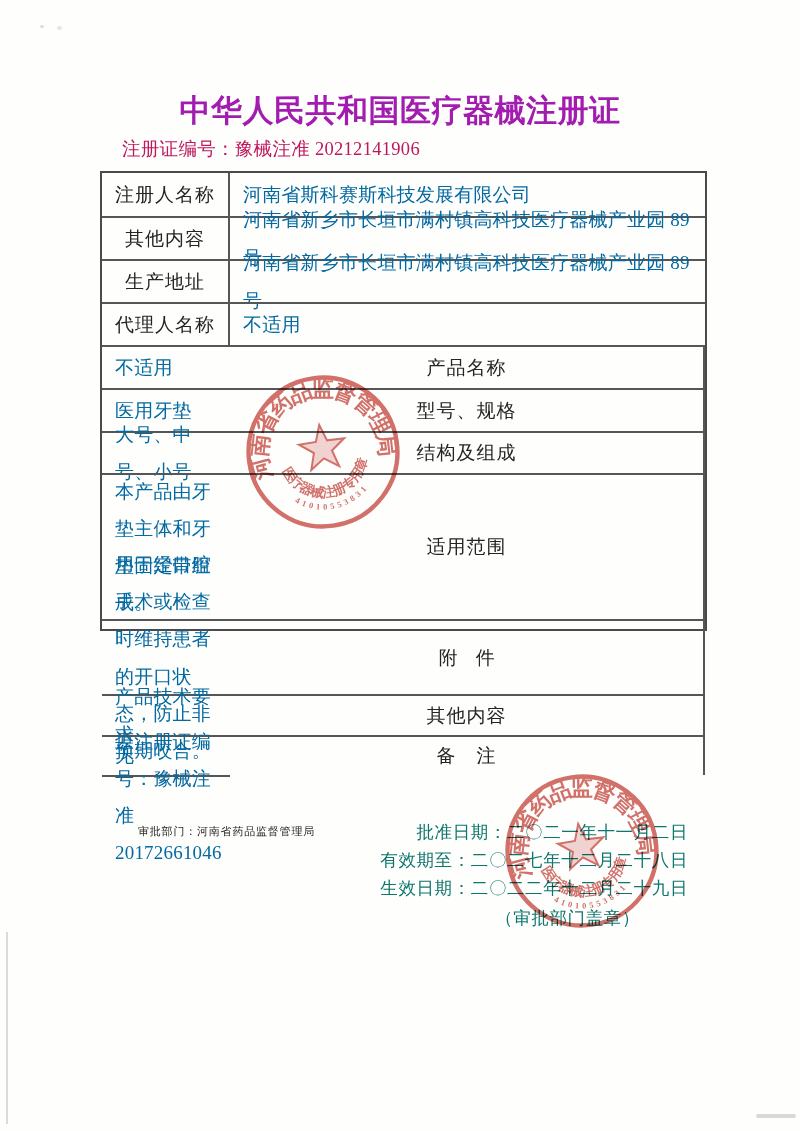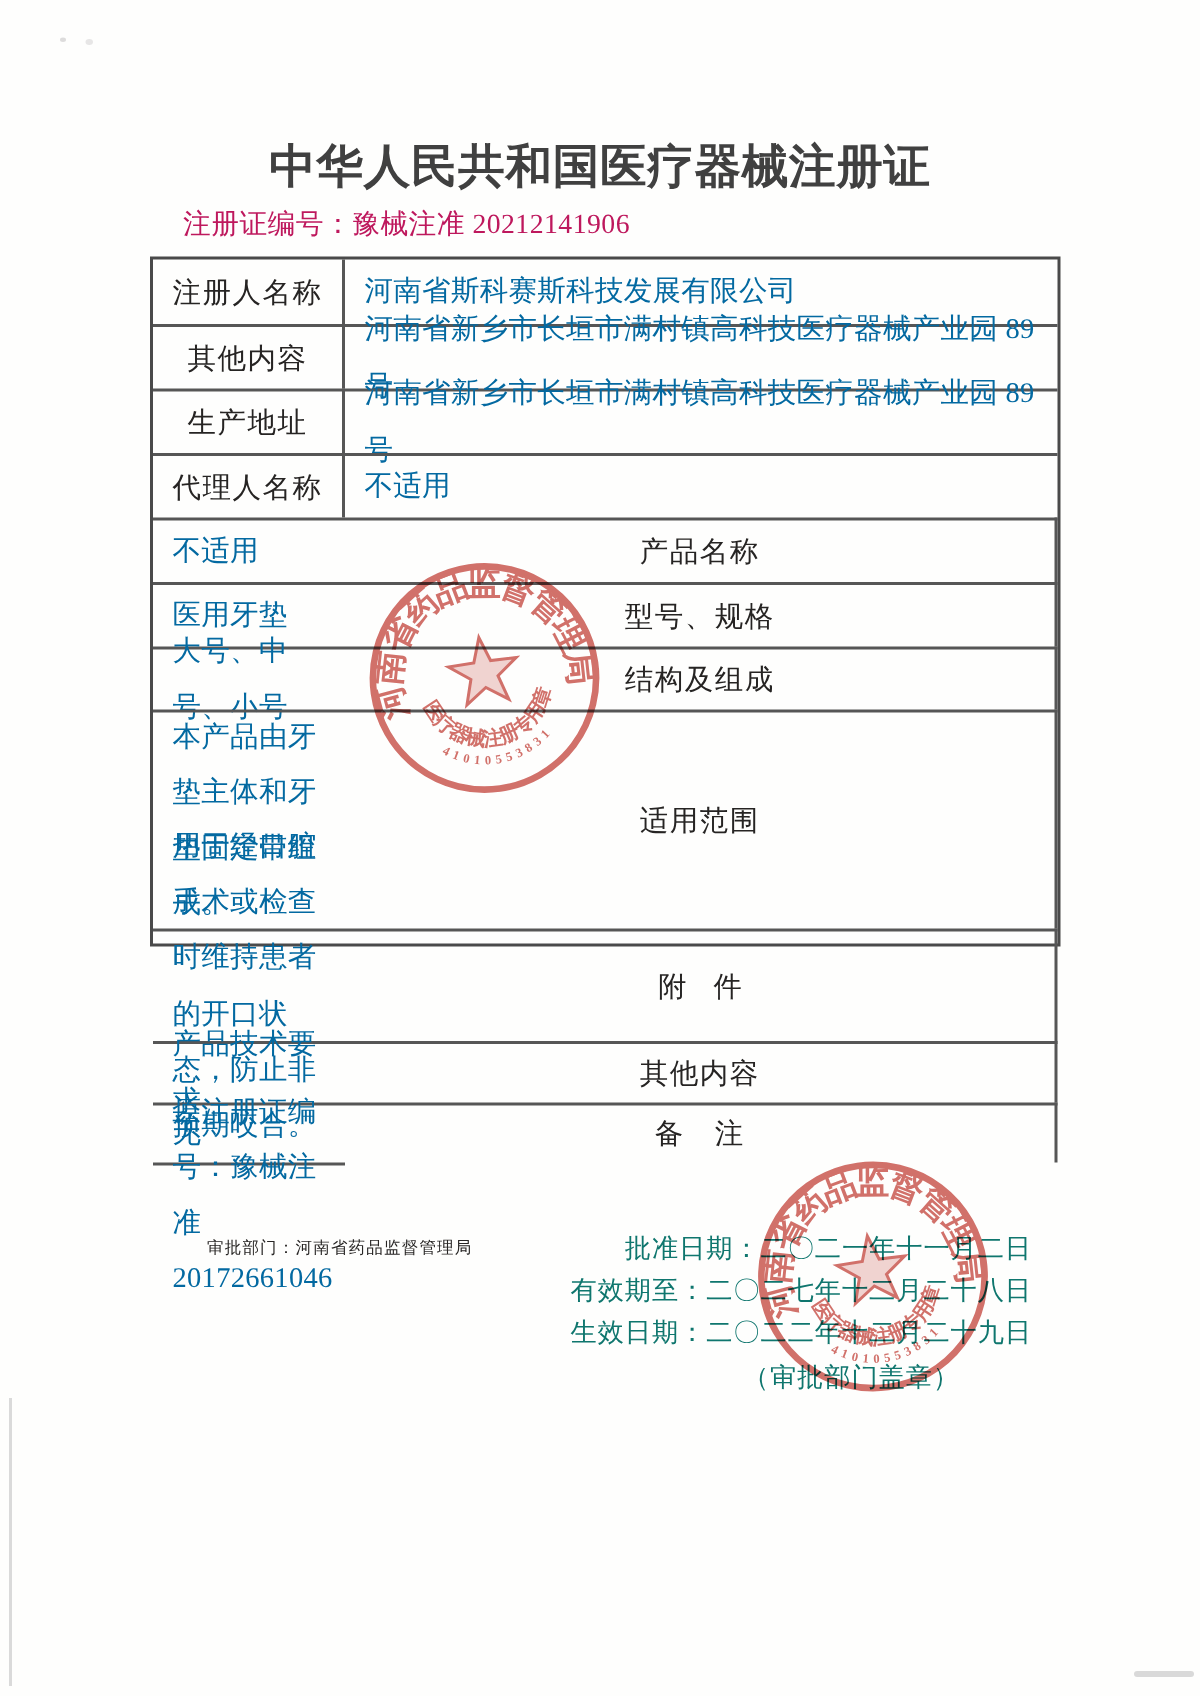--- a/index.html
+++ b/index.html
@@ -11,21 +11,21 @@
     color: #211f1e;
   }
   .page {
     position: absolute; inset: 0;
     background: #fefefd;
   }
   .title {
     position: absolute; top: 90px; left: 0; width: 100%;
     text-align: center;
     font-size: 31px; font-weight: 700; letter-spacing: 0.5px;
-    color: #404040;
+    color: #a21caf;
   }
   .certno {
     position: absolute; top: 136px; left: 122px;
     font-size: 18.5px; color: #be185d; letter-spacing: 0.3px;
   }
   .cert-table {
     position: absolute; left: 100px; top: 171px;
     width: 607px; height: 460px;
     display: grid;
     grid-template-columns: 128px 1fr;

